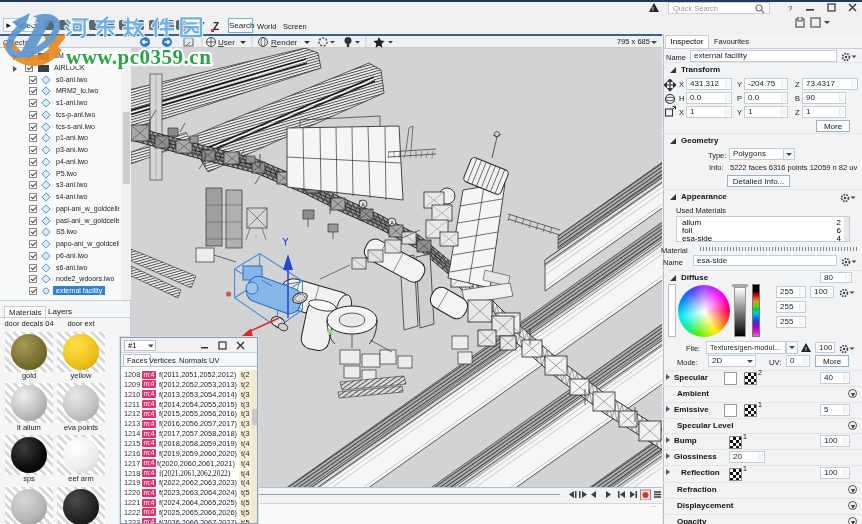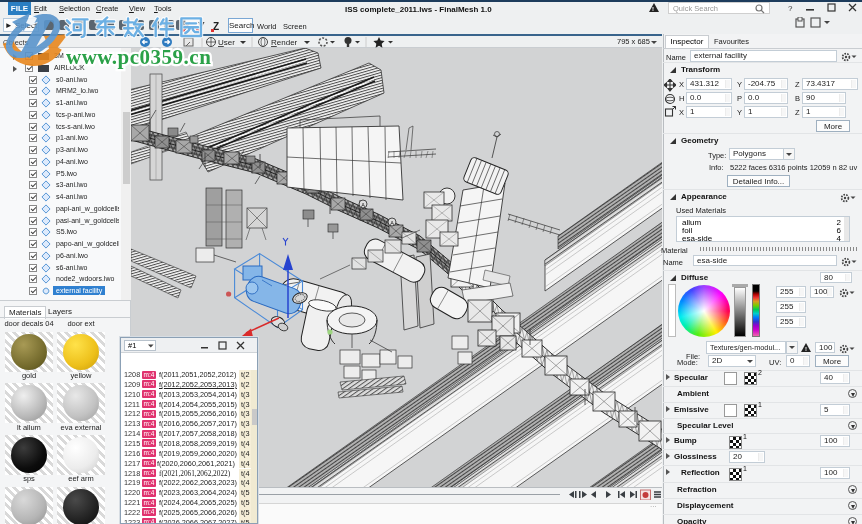--- a/index.html
+++ b/index.html
@@ -60,29 +60,20 @@
 .frow{position:absolute;left:0;width:136px;height:9.85px;font-size:7.3px;color:#222;white-space:nowrap;}
 .badge{position:absolute;left:21px;top:0.5px;width:14px;height:8px;background:#e0326e;color:#fff;font-size:6.5px;text-align:center;line-height:8px;border-radius:1px;}
 
 #wm{left:0;top:0;width:862px;height:524px;pointer-events:none;}
 
 #qsearch{position:absolute;left:668px;top:2px;width:102px;height:12px;background:#fff;border:1px solid #cfcfcf;font-size:7.5px;color:#999;line-height:11px;padding-left:4px;}
 </style></head><body>
 <div id="app">
 
 <div class="abs" id="topline"></div>
-<div class="abs" id="menubar">
-<div id="filebtn">FILE</div>
-<span class="mi" style="left:34px"><span class="u">E</span>dit</span>
-<span class="mi" style="left:59px"><span class="u">S</span>election</span>
-<span class="mi" style="left:96px"><span class="u">C</span>reate</span>
-<span class="mi" style="left:129px"><span class="u">V</span>iew</span>
-<span class="mi" style="left:154px"><span class="u">T</span>ools</span>
-<div id="title">ISS complete_2011.lws - FinalMesh 1.0</div>
-</div>
 <div id="qsearch">Quick Search</div>
 <svg class="abs" style="left:640px;top:0px" width="222" height="16" viewBox="0 0 222 16">
       <path d="M14 3 L19 12 L9 12 Z" fill="#222"></path>
       <text x="13" y="11" font-size="6" fill="#fff" text-anchor="middle" font-weight="bold">!</text>
       <circle cx="119" cy="8" r="3" fill="none" stroke="#777" stroke-width="1.2"></circle>
       <line x1="121" y1="10" x2="124" y2="13" stroke="#777" stroke-width="1.2"></line>
       <text x="148" y="11" font-size="8" fill="#333">?</text>
       <rect x="166" y="9" width="8" height="1.6" fill="#333"></rect>
       <rect x="188" y="4" width="7" height="7" fill="none" stroke="#333" stroke-width="1.2"></rect>
       <path d="M209 4 L216 11 M216 4 L209 11" stroke="#333" stroke-width="1.3"></path>
@@ -309,21 +300,21 @@
 <div class="sph" style="left:11px;top:334px;background:radial-gradient(circle at 35% 30%,#a89a55,#6e6528 70%,#4a4418);"></div>
 <div class="mcell" style="left:57px;top:332px;"></div>
 <div class="sph" style="left:63px;top:334px;background:radial-gradient(circle at 35% 30%,#ffe24a,#edc01a 60%,#c89a08);"></div>
 <div class="mlbl" style="left:3px;top:371px;">gold</div>
 <div class="mlbl" style="left:55px;top:371px;">yellow</div>
 <div class="mcell" style="left:5px;top:383px;"></div>
 <div class="sph" style="left:11px;top:385px;background:radial-gradient(circle at 35% 30%,#efefef,#b9b9b9 60%,#8f8f8f);"></div>
 <div class="mcell" style="left:57px;top:383px;"></div>
 <div class="sph" style="left:63px;top:385px;background:radial-gradient(circle at 35% 30%,#e8e8e8,#c2c2c2 60%,#9a9a9a);"></div>
 <div class="mlbl" style="left:3px;top:423px;">lt allum</div>
-<div class="mlbl" style="left:55px;top:423px;">eva external</div>
+<div class="mlbl" style="left:55px;top:423px;">eva points</div>
 <div class="mcell" style="left:5px;top:435px;"></div>
 <div class="sph" style="left:11px;top:437px;background:radial-gradient(circle at 35% 30%,#3c3c3c,#0c0c0c 60%,#000);"></div>
 <div class="mcell" style="left:57px;top:435px;"></div>
 <div class="sph" style="left:63px;top:437px;background:radial-gradient(circle at 35% 30%,#ffffff,#ececec 60%,#c9c9c9);"></div>
 <div class="mlbl" style="left:3px;top:474px;">sps</div>
 <div class="mlbl" style="left:55px;top:474px;">eef arm</div>
 <div class="mcell" style="left:5px;top:487px;"></div>
 <div class="sph" style="left:11px;top:489px;background:radial-gradient(circle at 35% 30%,#d9d9d9,#b5b5b5 60%,#8d8d8d);"></div>
 <div class="mcell" style="left:57px;top:487px;"></div>
 <div class="sph" style="left:63px;top:489px;background:radial-gradient(circle at 35% 30%,#4a4a4a,#222 60%,#0a0a0a);"></div>
@@ -822,21 +813,21 @@
 <div style="position:absolute;left:752px;top:284px;width:8px;height:53px;border:1px solid #777;background:linear-gradient(#000 0%,#000 12%,#a00 18%,#e33 25%,#d92 32%,#7c0 40%,#0c5 48%,#0cc 56%,#07f 64%,#33c 72%,#90c 80%,#c0c 88%,#e6a 100%);"></div>
 <div class="inp" style="left:776px;top:286px;width:30px;height:12px;line-height:10px;">255<span class="spin"></span></div>
 <div class="inp" style="left:776px;top:301px;width:30px;height:12px;line-height:10px;">255<span class="spin"></span></div>
 <div class="inp" style="left:776px;top:316px;width:30px;height:12px;line-height:10px;">255<span class="spin"></span></div>
 <div class="inp" style="left:810px;top:286px;width:24px;height:12px;line-height:10px;">100<span class="spin"></span></div>
 <svg class="abs" style="left:839px;top:288px" width="16" height="10" viewBox="0 0 16 10">
       <circle cx="5" cy="5" r="3.4" fill="none" stroke="#444" stroke-width="1.7" stroke-dasharray="1.6 1.2"></circle>
       <circle cx="5" cy="5" r="1.2" fill="#444"></circle>
       <path d="M10.5 3.5 l2.5 2.5 l2.5 -2.5" fill="#444"></path>
     </svg>
-<div class="rp" style="left:686px;top:344px;margin-top:8px;">File:</div>
+<div class="rp" style="left:686px;top:344px;">File:</div>
 <div class="inp" style="left:706px;top:341px;width:80px;height:13px;line-height:11px;font-size:7.3px;">Textures/gen-modul...</div>
 <div style="position:absolute;left:786px;top:341px;width:12px;height:13px;background:#f6f6f6;border:1px solid #c3cdd6;"></div>
 <svg class="abs" style="left:788px;top:345px" width="8" height="6">
       <path d="M1 1 l3 3 l3 -3" fill="#444"></path>
     </svg>
 <svg class="abs" style="left:800px;top:342px" width="12" height="11">
       <path d="M6 1 L11 10 L1 10 Z" fill="#222"></path>
       <text x="6" y="9" font-size="6" fill="#fff" text-anchor="middle" font-weight="bold">!</text>
     </svg>
 <div class="inp" style="left:815px;top:342px;width:20px;height:11px;line-height:9px;">100</div>
@@ -913,32 +904,39 @@
         <div style="position:absolute;left:3px;top:2px;width:32px;height:11px;background:#fff;border:1px solid #b8c2cc;font-size:7.5px;line-height:10px;padding-left:3px;">#1</div>
         <svg style="position:absolute;left:26px;top:6px" width="8" height="5">
           <path d="M1 0.5 l2.8 3 l2.8 -3" fill="#444"></path>
         </svg>
         <svg style="position:absolute;left:78px;top:3px" width="56" height="10" viewBox="0 0 56 10">
           <rect x="2" y="6" width="7" height="1.5" fill="#333"></rect>
           <rect x="20" y="1" width="7" height="7" fill="none" stroke="#333" stroke-width="1.2"></rect>
           <path d="M38 1 l7 7 M45 1 l-7 7" stroke="#333" stroke-width="1.3"></path>
         </svg>
       </div>
+<div id="fptabs">
+        <span style="position:absolute;left:2px;top:1px;background:#fff;border:1px solid #b8c2cc;border-bottom:none;padding:1px 3px 2px;height:12px;">Faces</span>
+        <span style="position:absolute;left:28px;top:3px;">Vertices</span>
+        <span style="position:absolute;left:58px;top:3px;">Normals</span>
+        <span style="position:absolute;left:88px;top:3px;">UV</span>
+        <span style="position:absolute;left:0;top:13px;width:136px;height:1px;background:#b8c2cc;"></span>
+      </div>
 <div style="position:absolute;left:0;top:32px;width:136px;height:153px;overflow:hidden;">
 <div class="frow" style="top:0.00px;">
           <span style="position:absolute;left:3px;top:0;color:#333;">1208</span>
           <span class="badge">m:4</span>
           <span style="position:absolute;left:38px;top:0;">f(2011,2051,2052,2012)</span>
           <span style="position:absolute;left:118px;top:0;width:18px;height:9.85px;background:#f6efd9;"></span>
           <span style="position:absolute;left:120px;top:0;">t(2</span>
         </div>
 <div class="frow" style="top:9.85px;">
           <span style="position:absolute;left:3px;top:0;color:#333;">1209</span>
           <span class="badge">m:4</span>
-          <span style="position:absolute;left:38px;top:0;text-decoration:underline;">f(2012,2052,2053,2013)</span>
+          <span style="position:absolute;left:38px;top:0;">f(2012,2052,2053,2013)</span>
           <span style="position:absolute;left:118px;top:0;width:18px;height:9.85px;background:#f6efd9;"></span>
           <span style="position:absolute;left:120px;top:0;">t(2</span>
         </div>
 <div class="frow" style="top:19.70px;">
           <span style="position:absolute;left:3px;top:0;color:#333;">1210</span>
           <span class="badge">m:4</span>
           <span style="position:absolute;left:38px;top:0;">f(2013,2053,2054,2014)</span>
           <span style="position:absolute;left:118px;top:0;width:18px;height:9.85px;background:#f6efd9;"></span>
           <span style="position:absolute;left:120px;top:0;">t(3</span>
         </div>

